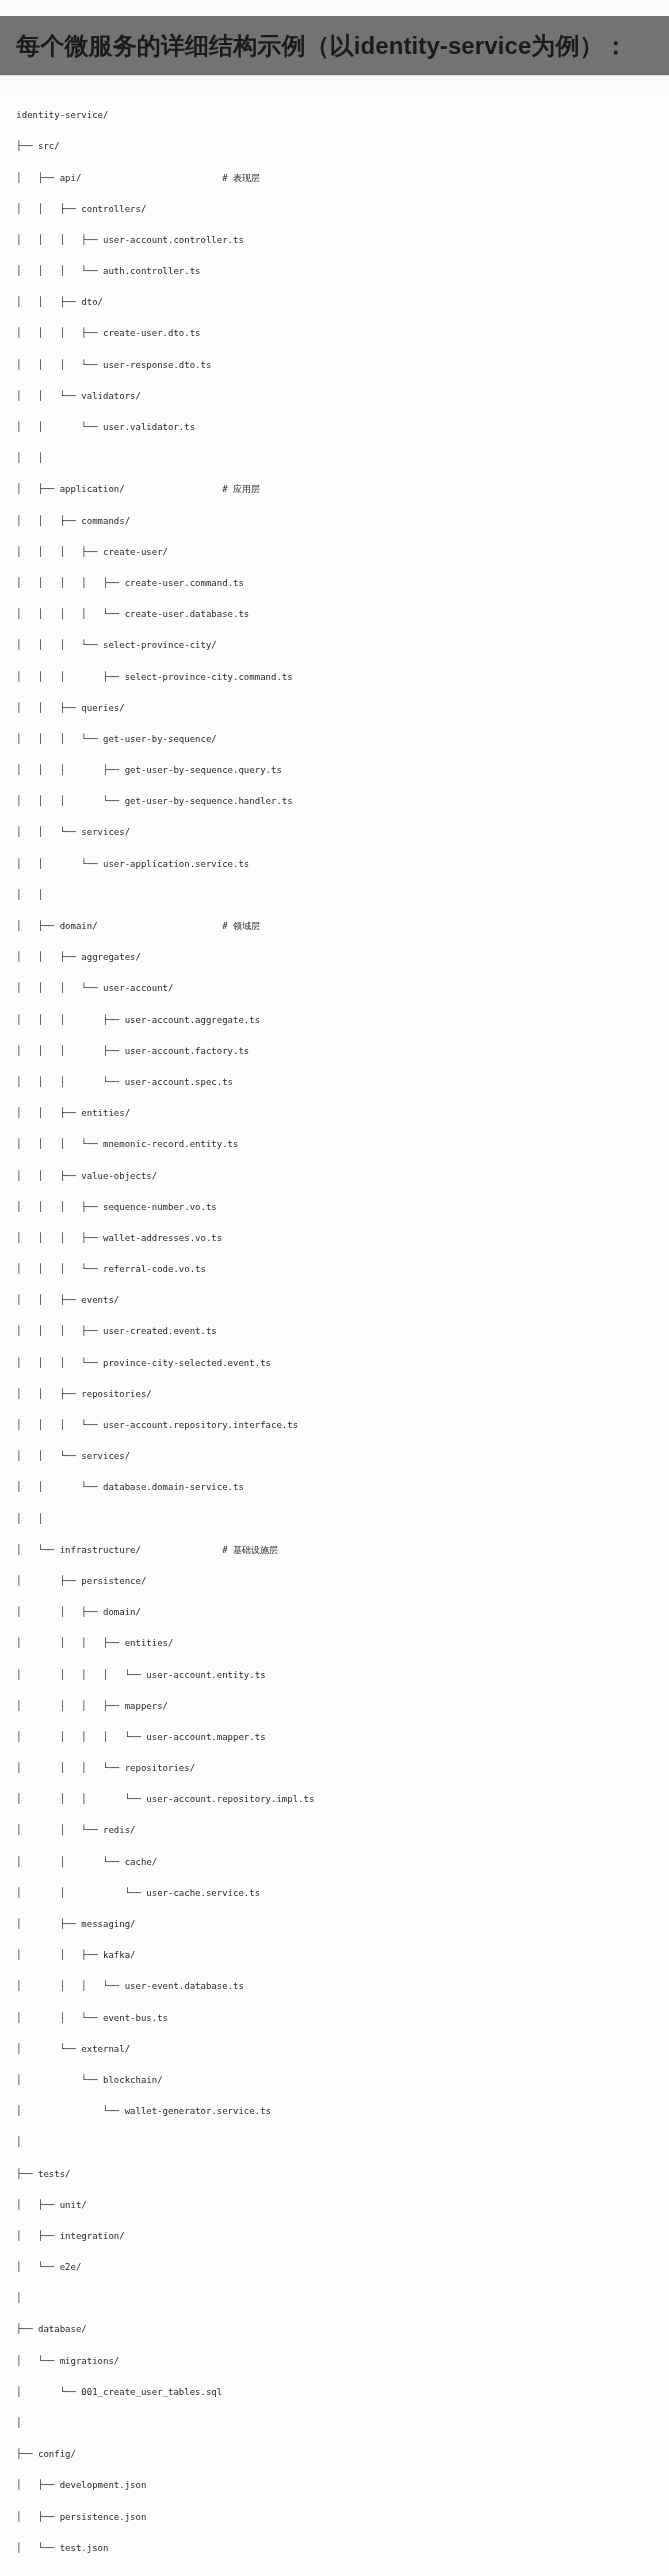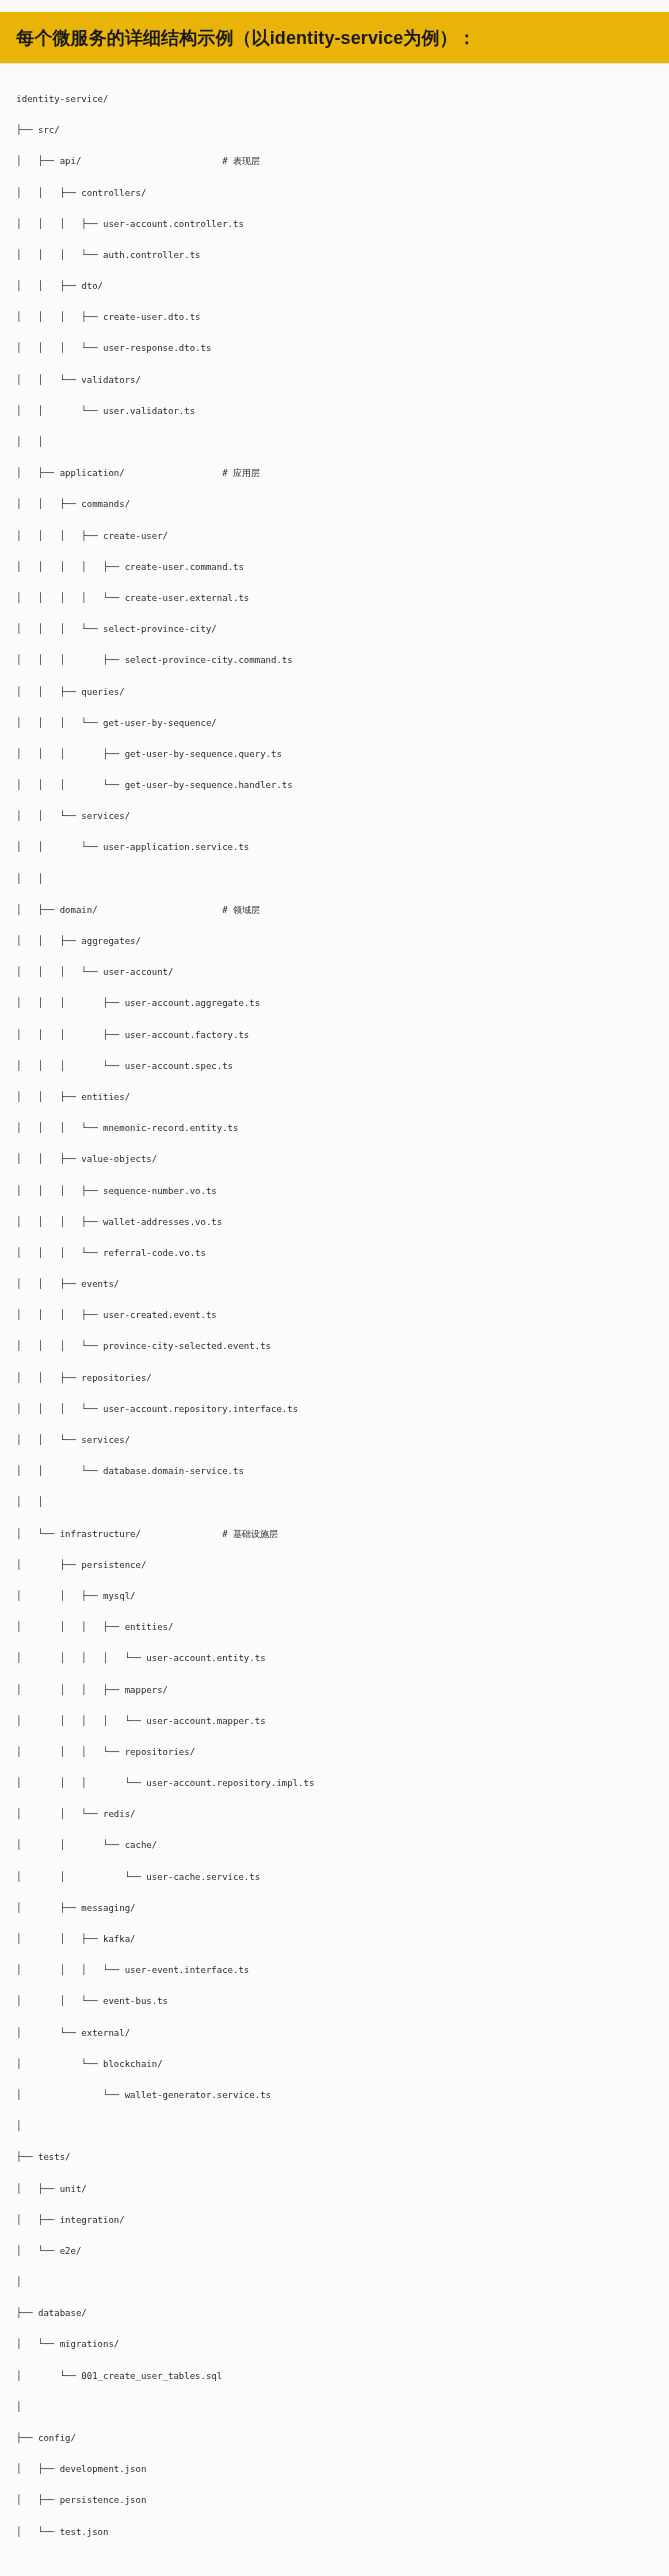--- a/index.html
+++ b/index.html
@@ -17,26 +17,26 @@
     width: 669px;
     box-sizing: border-box;
     background: #fbfaf8;
     padding: 0;
   }
 
   
   .doc-heading {
     font-family: "Liberation Sans", "DejaVu Sans", sans-serif;
     font-weight: bold;
-    font-size: 18px;
+    font-size: 24px;
     line-height: 1.35;
     padding: 13.8px 16.3px 12.5px 16.3px;
     border-bottom: 0.6px solid #e7e4de;
     letter-spacing: 0.1px;
-    background: #eab308;
+    background: #737373;
   }
 
   
   .tree-block {
     padding: 16.3px 16.3px 11.3px 16.3px;
     background: #fdfcfa;
   }
   pre.tree {
     margin: 0;
     font-family: "DejaVu Sans Mono", "Liberation Mono", monospace;
@@ -73,21 +73,21 @@
 <span class="tree-line">│   │   ├── dto/</span>
 <span class="tree-line">│   │   │   ├── create-user.dto.ts</span>
 <span class="tree-line">│   │   │   └── user-response.dto.ts</span>
 <span class="tree-line">│   │   └── validators/</span>
 <span class="tree-line">│   │       └── user.validator.ts</span>
 <span class="tree-line">│   │</span>
 <span class="tree-line">│   ├── application/                  <span class="cmt"># 应用层</span></span>
 <span class="tree-line">│   │   ├── commands/</span>
 <span class="tree-line">│   │   │   ├── create-user/</span>
 <span class="tree-line">│   │   │   │   ├── create-user.command.ts</span>
-<span class="tree-line">│   │   │   │   └── create-user.external.ts</span>
+<span class="tree-line">│   │   │   │   └── create-user.database.ts</span>
 <span class="tree-line">│   │   │   └── select-province-city/</span>
 <span class="tree-line">│   │   │       ├── select-province-city.command.ts</span>
 <span class="tree-line">│   │   ├── queries/</span>
 <span class="tree-line">│   │   │   └── get-user-by-sequence/</span>
 <span class="tree-line">│   │   │       ├── get-user-by-sequence.query.ts</span>
 <span class="tree-line">│   │   │       └── get-user-by-sequence.handler.ts</span>
 <span class="tree-line">│   │   └── services/</span>
 <span class="tree-line">│   │       └── user-application.service.ts</span>
 <span class="tree-line">│   │</span>
 <span class="tree-line">│   ├── domain/                       <span class="cmt"># 领域层</span></span>
@@ -105,33 +105,33 @@
 <span class="tree-line">│   │   ├── events/</span>
 <span class="tree-line">│   │   │   ├── user-created.event.ts</span>
 <span class="tree-line">│   │   │   └── province-city-selected.event.ts</span>
 <span class="tree-line">│   │   ├── repositories/</span>
 <span class="tree-line">│   │   │   └── user-account.repository.interface.ts</span>
 <span class="tree-line">│   │   └── services/</span>
 <span class="tree-line">│   │       └── database.domain-service.ts</span>
 <span class="tree-line">│   │</span>
 <span class="tree-line">│   └── infrastructure/               <span class="cmt"># 基础设施层</span></span>
 <span class="tree-line">│       ├── persistence/</span>
-<span class="tree-line">│       │   ├── mysql/</span>
+<span class="tree-line">│       │   ├── domain/</span>
 <span class="tree-line">│       │   │   ├── entities/</span>
 <span class="tree-line">│       │   │   │   └── user-account.entity.ts</span>
 <span class="tree-line">│       │   │   ├── mappers/</span>
 <span class="tree-line">│       │   │   │   └── user-account.mapper.ts</span>
 <span class="tree-line">│       │   │   └── repositories/</span>
 <span class="tree-line">│       │   │       └── user-account.repository.impl.ts</span>
 <span class="tree-line">│       │   └── redis/</span>
 <span class="tree-line">│       │       └── cache/</span>
 <span class="tree-line">│       │           └── user-cache.service.ts</span>
 <span class="tree-line">│       ├── messaging/</span>
 <span class="tree-line">│       │   ├── kafka/</span>
-<span class="tree-line">│       │   │   └── user-event.interface.ts</span>
+<span class="tree-line">│       │   │   └── user-event.database.ts</span>
 <span class="tree-line">│       │   └── event-bus.ts</span>
 <span class="tree-line">│       └── external/</span>
 <span class="tree-line">│           └── blockchain/</span>
 <span class="tree-line">│               └── wallet-generator.service.ts</span>
 <span class="tree-line">│</span>
 <span class="tree-line">├── tests/</span>
 <span class="tree-line">│   ├── unit/</span>
 <span class="tree-line">│   ├── integration/</span>
 <span class="tree-line">│   └── e2e/</span>
 <span class="tree-line">│</span>

